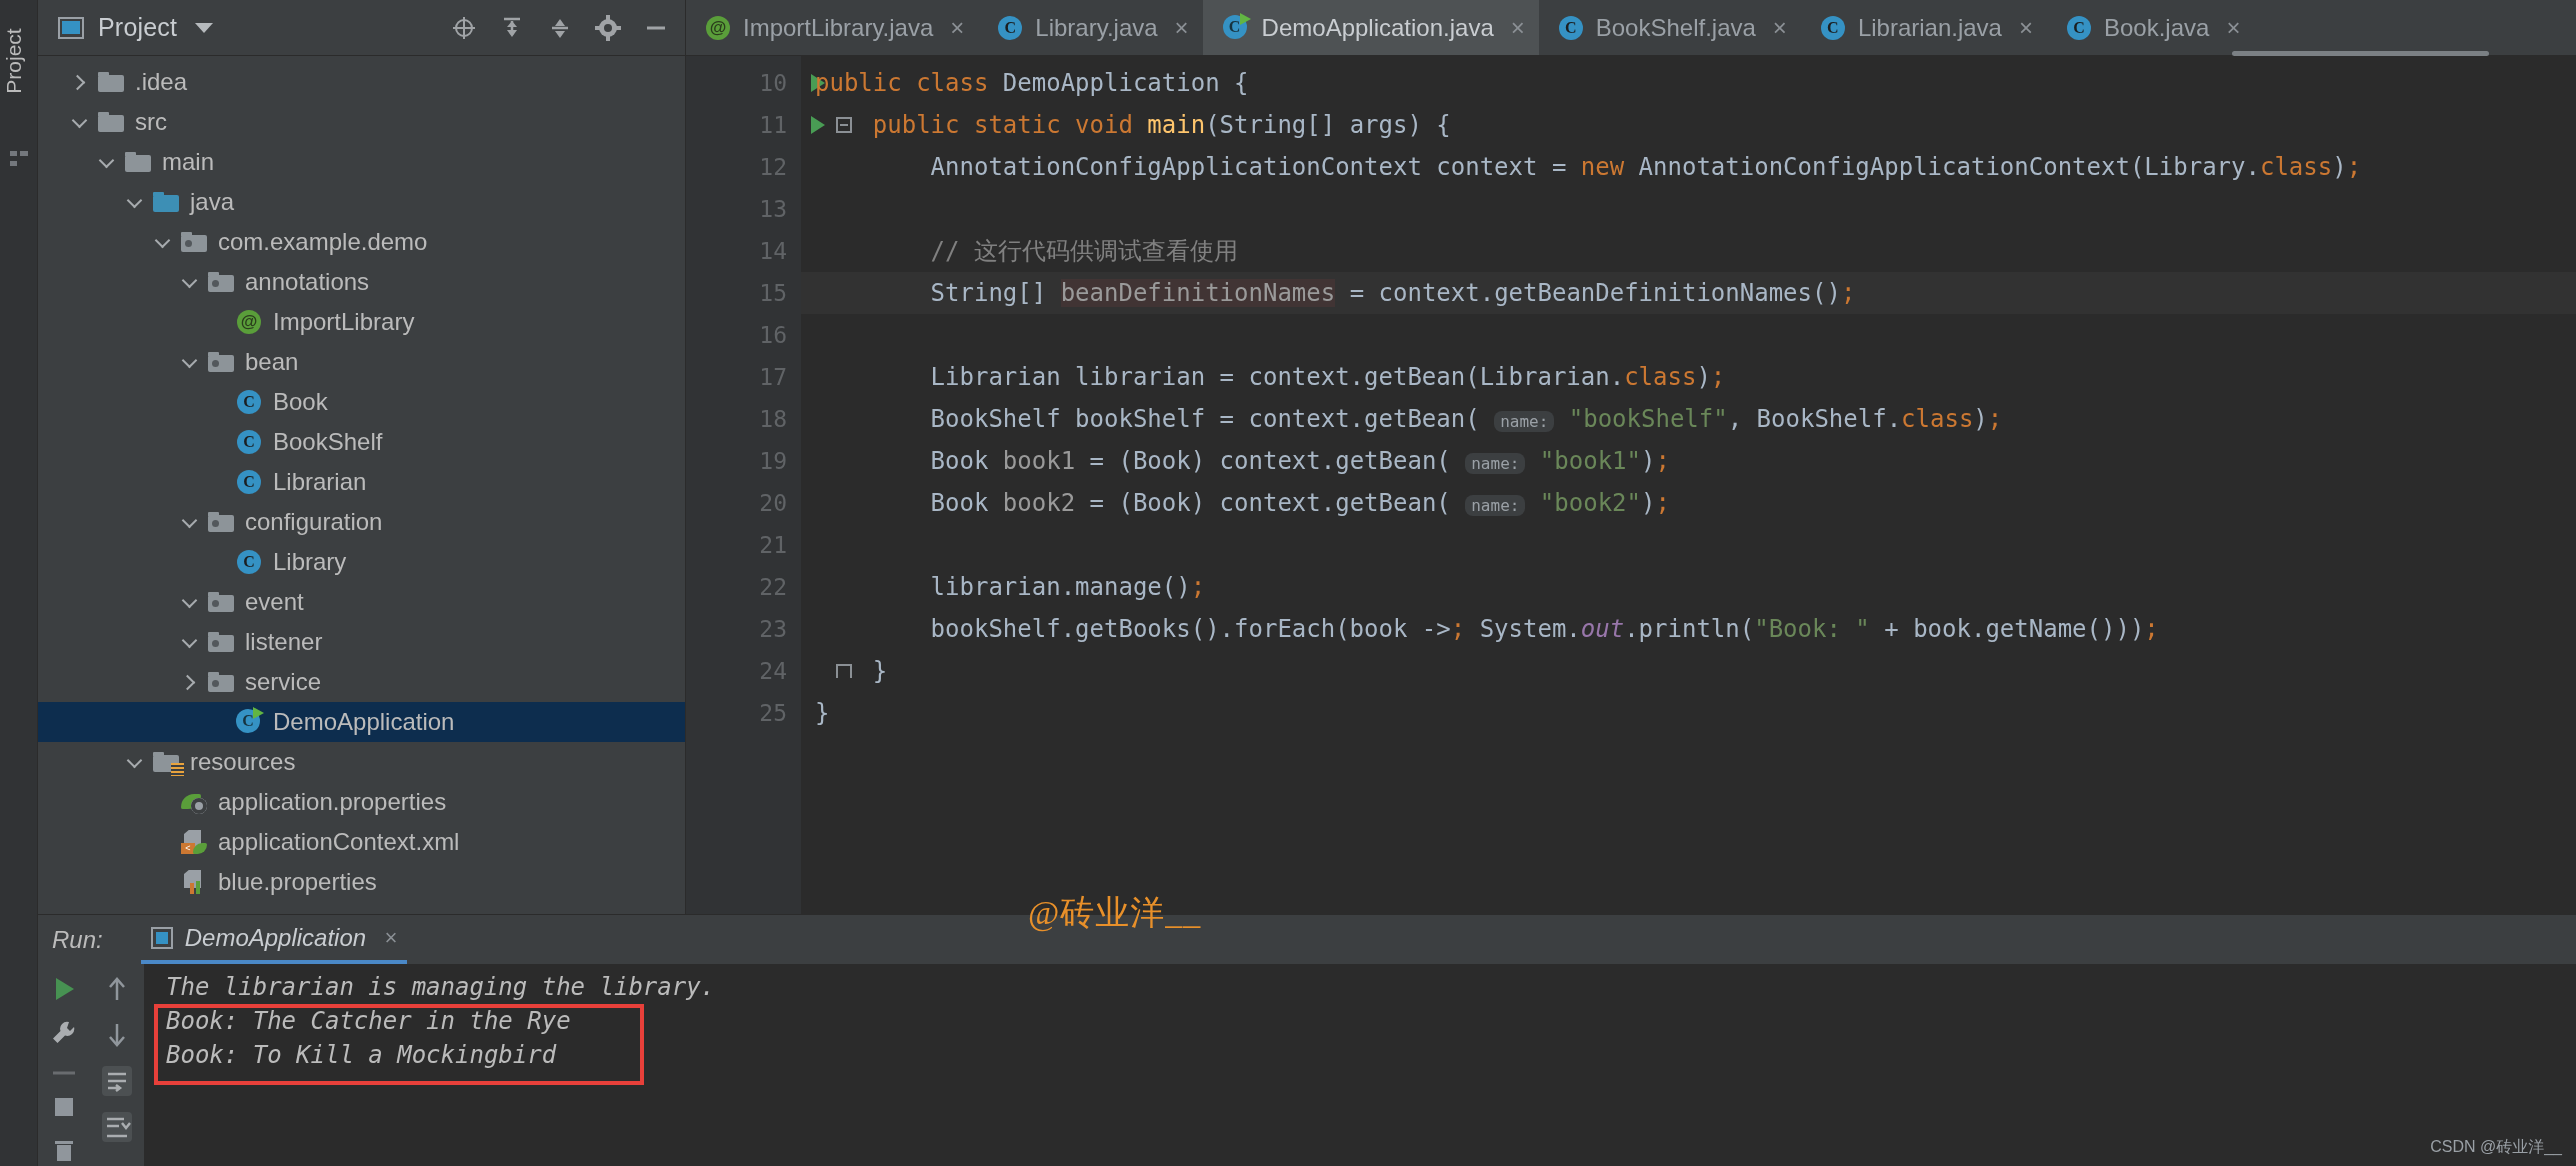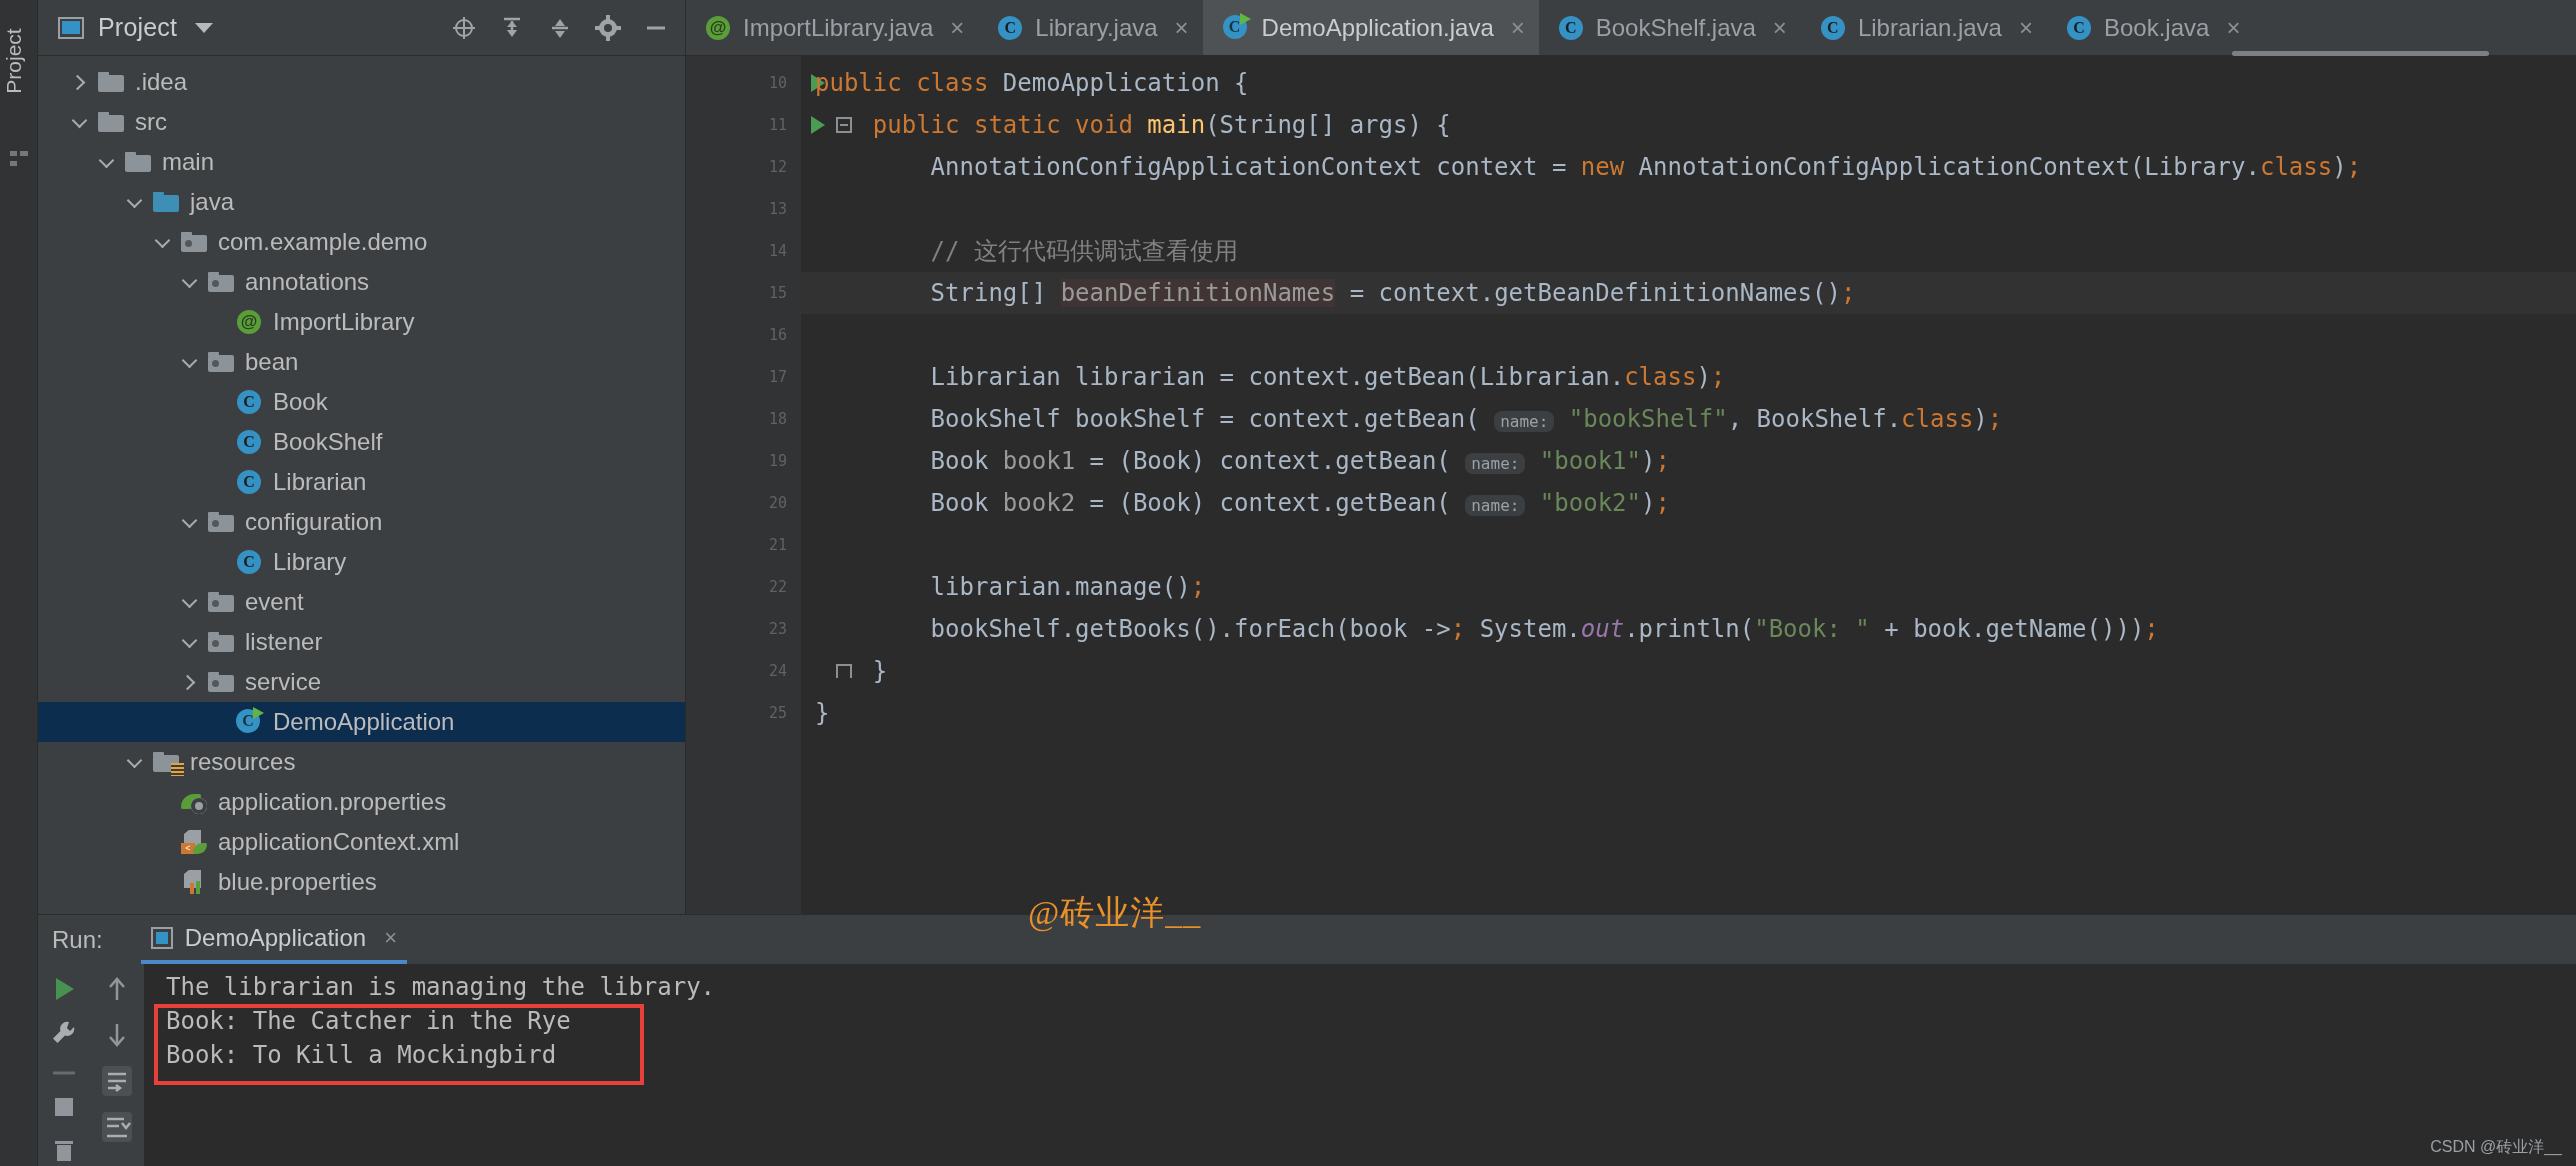--- a/index.html
+++ b/index.html
@@ -244,21 +244,21 @@
     background: #2b2b2b;
   }
   .gutter {
     width: 115px; flex: 0 0 115px;
     background: #313335;
     position: relative;
     padding-top: 6px;
   }
   .gline {
     height: 42px; line-height: 42px;
-    color: #606366; font-size: 15px;
+    color: #606366; font-size: 23px;
     font-family: "DejaVu Sans Mono", monospace;
     text-align: right;
     padding-right: 14px;
     position: relative;
   }
   .runmark {
     position:absolute; right: -24px; top: 12px;
     width:0;height:0;border-left:14px solid #499c54;
     border-top:9px solid transparent;border-bottom:9px solid transparent;
   }
@@ -314,20 +314,21 @@
     color: #9aa0a6; font-size: 16px;
     z-index: 30;
   }
 
   
   .runpanel {
     position: absolute; left: 38px; top: 914px;
     width: 2538px; height: 252px;
     background: #7f1d1d;
     border-top: 1px solid #2b2b2b;
+    font-style: italic;
   }
   .run-header {
     height: 49px;
     display: flex; align-items: center;
     padding-left: 14px;
     gap: 18px;
     background: #3c3f41;
   }
   .run-label { color: #bbbbbb; font-size: 24px; }
   .run-tab {

